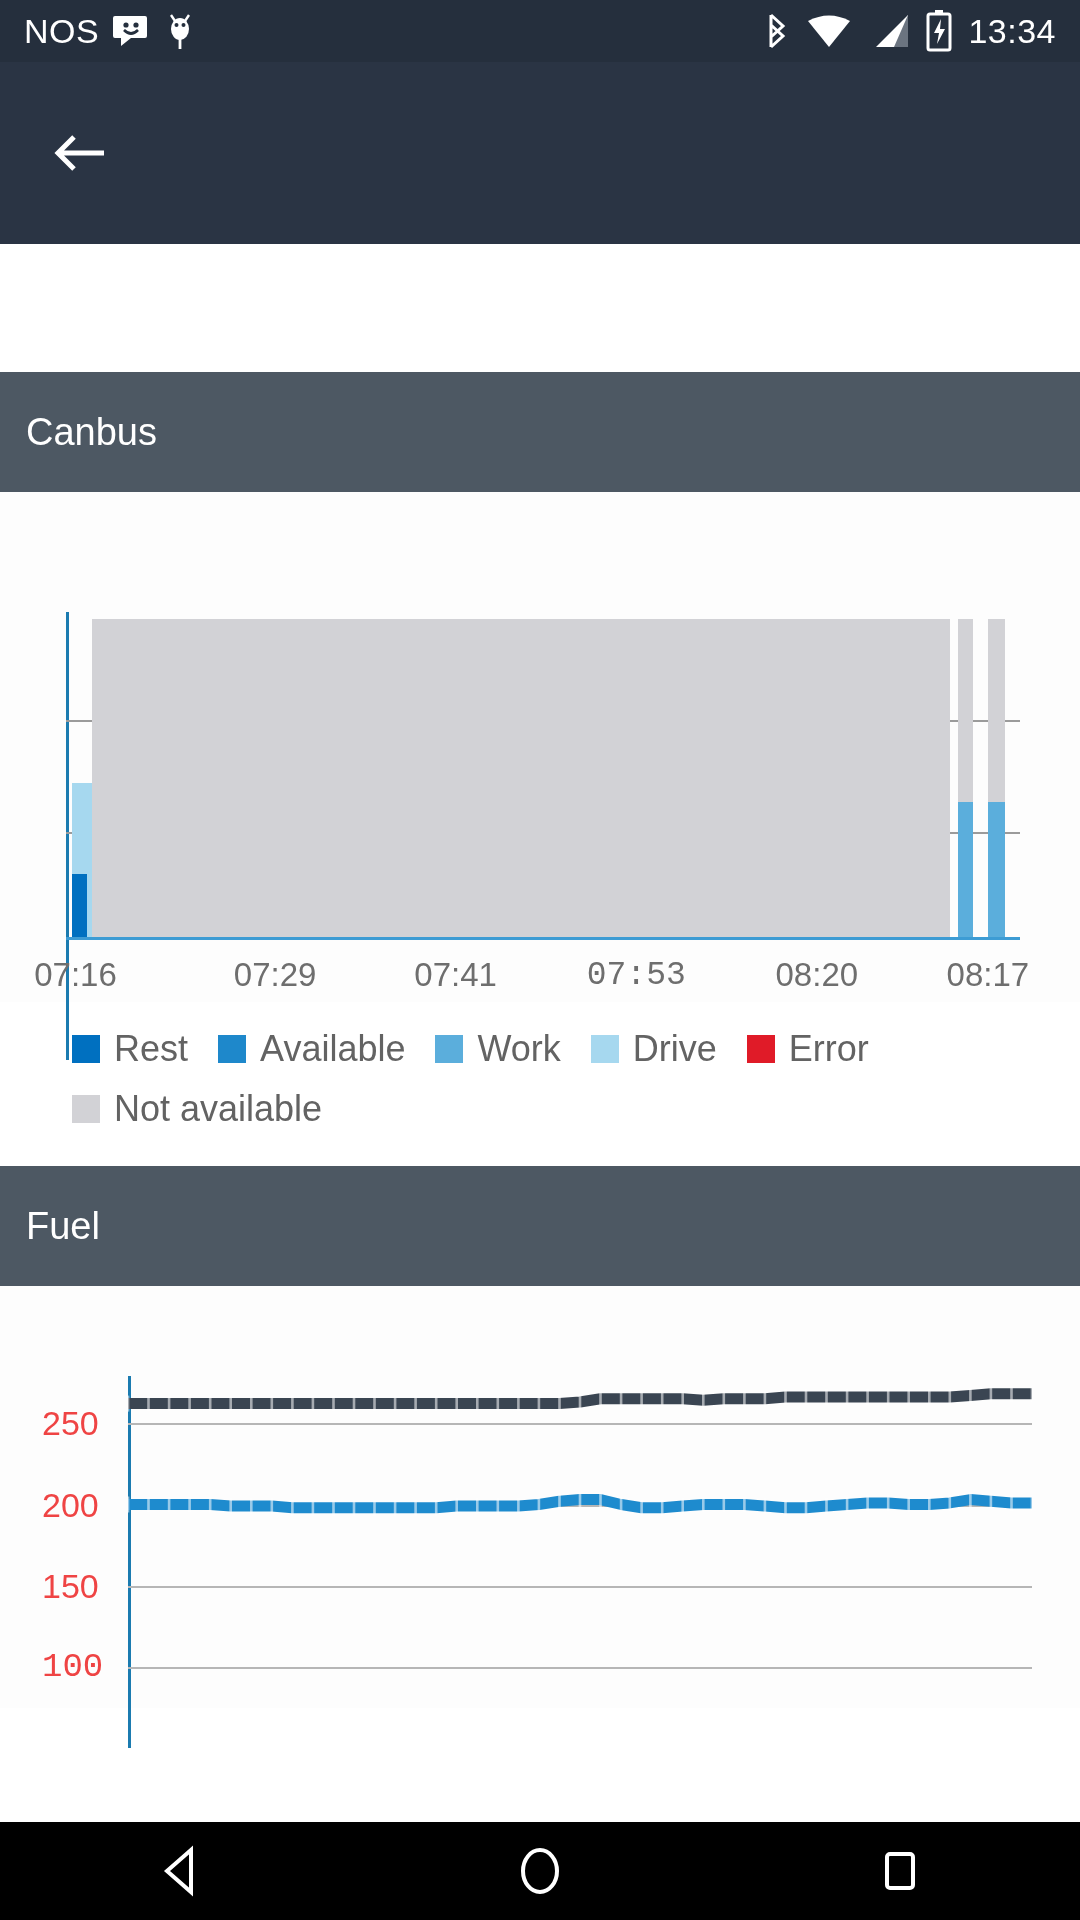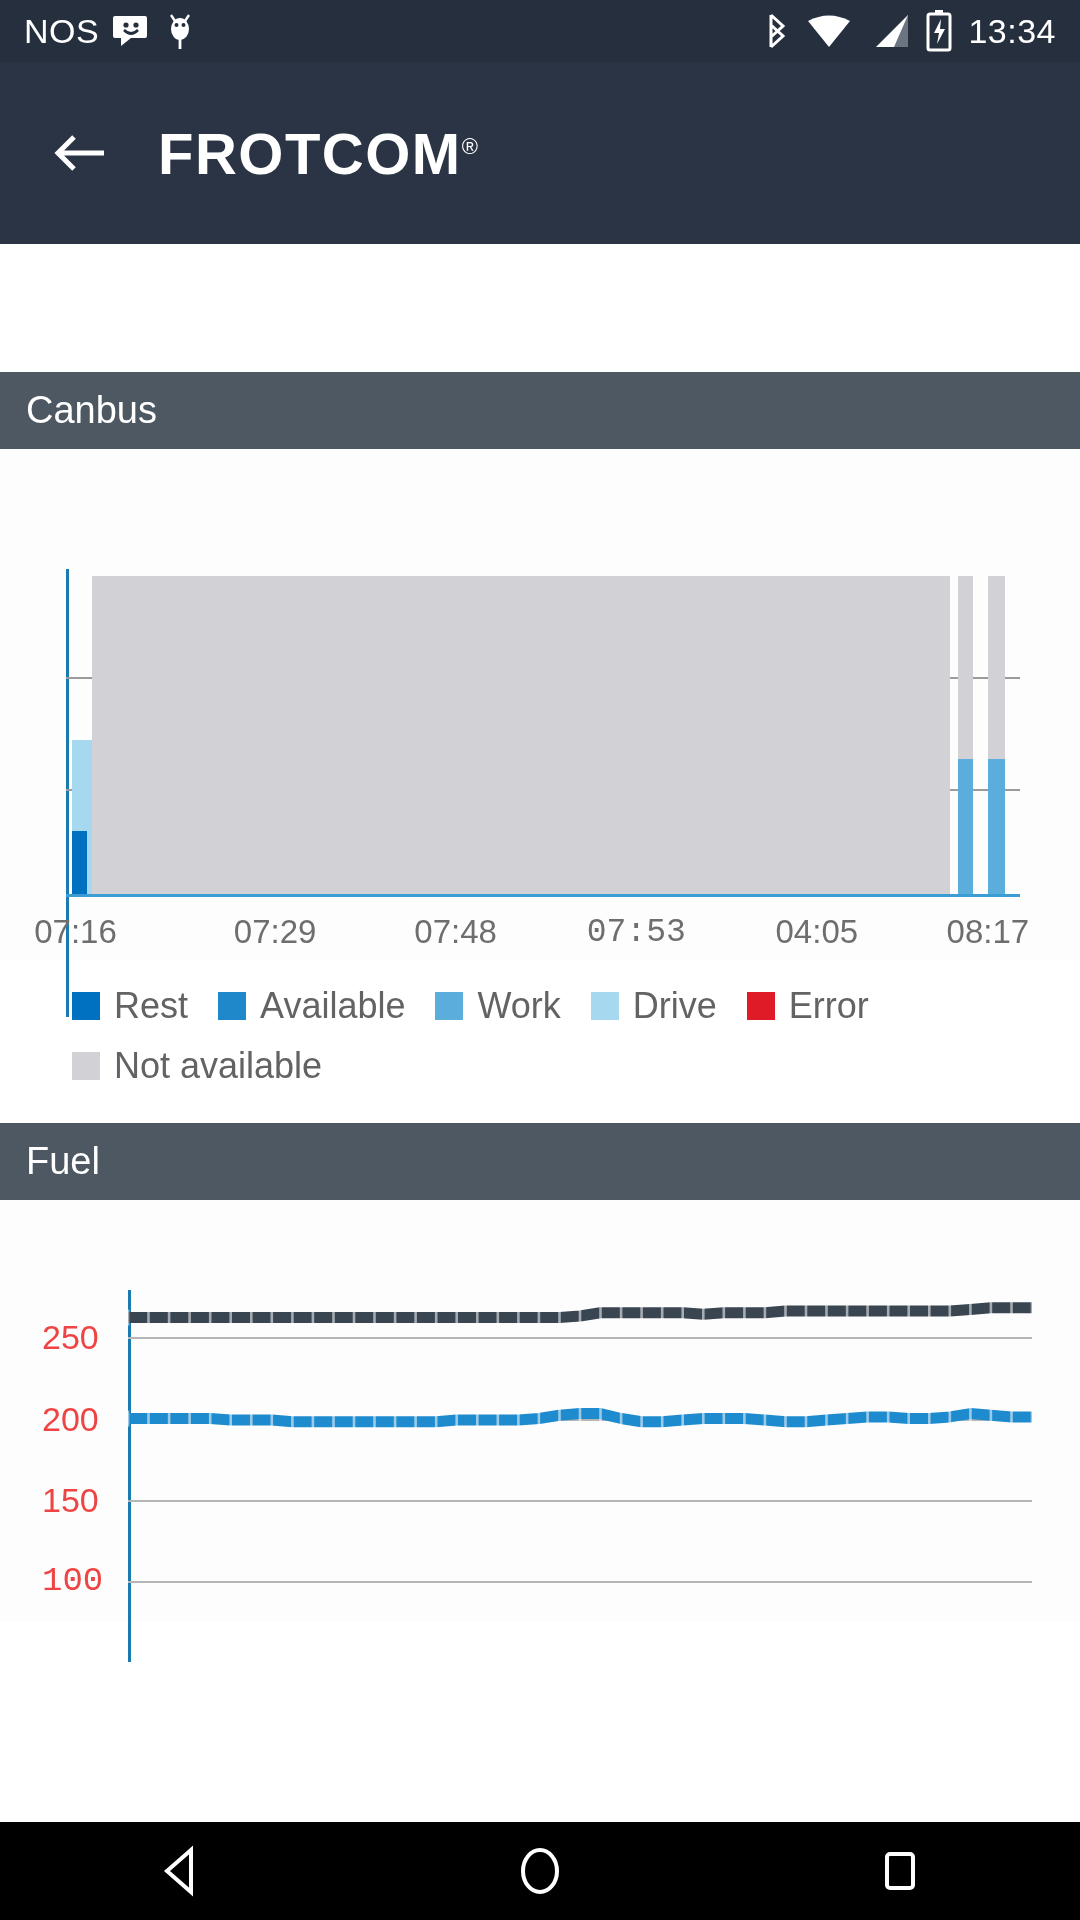--- a/index.html
+++ b/index.html
@@ -37,21 +37,21 @@
   .brand .reg { font-size: 22px; vertical-align: super; font-weight: normal; }
 
   
   .content {
     position: absolute; top: 244px; left: 0; width: 1080px; height: 1578px;
     background: #ffffff; overflow: hidden;
   }
   .gap-white { height: 128px; background: #ffffff; }
 
   .section-header {
-    height: 77px; background: #4d5863; display: flex; align-items: center;
+    height: 120px; background: #4d5863; display: flex; align-items: center;
     padding-left: 26px;
   }
   .section-header .title { color: #ffffff; font-size: 38px; font-weight: 400; }
 
   .card { background: #ffffff; }
 
   
   .canbus-plot {
     position: relative; height: 510px; margin: 0;
     background: #fdfdfd;
@@ -165,23 +165,20 @@
       </span>
       <span class="sb-time">13:34</span>
     </div>
   </div>
 
   <div class="appbar">
     <div class="back-btn">
       <svg width="56" height="44" viewBox="0 0 56 44">
         <path d="M52 22 H6 M22 6 L6 22 L22 38" stroke="#ffffff" stroke-width="5" fill="none" stroke-linecap="butt"></path>
       </svg>
-    </div>
-    <div class="brand">
-      <span>FROTCOM</span><span class="reg">®</span>
     </div>
   </div>
 
   <div class="content">
 
     <div class="gap-white"></div>
 
     <div class="section-header">
       <span class="title">Canbus</span>
     </div>
@@ -196,23 +193,23 @@
             <div class="bar" style="left: 2.7%; width: 90%; height: 98%; background: rgb(210, 210, 214);"></div>
             <div class="bar" style="left: 93.5%; width: 1.6%; height: 98%; background: rgb(210, 210, 214);"></div>
             <div class="bar" style="left: 93.5%; width: 1.6%; height: 42%; background: rgb(91, 174, 220);"></div>
             <div class="bar" style="left: 96.6%; width: 1.8%; height: 98%; background: rgb(210, 210, 214);"></div>
             <div class="bar" style="left: 96.6%; width: 1.8%; height: 42%; background: rgb(91, 174, 220);"></div>
           </div>
         <div class="xaxis-line"></div>
         <div class="xticks" id="canbus-xticks">
             <span class="xtick" style="left: calc(0.88% + 66px);">07:16</span>
             <span class="xtick" style="left: calc(19.36% + 66px);">07:29</span>
-            <span class="xtick" style="left: calc(36.08% + 66px);">07:48</span>
+            <span class="xtick" style="left: calc(36.08% + 66px);">07:41</span>
             <span class="xtick" style="left: calc(52.8% + 66px); font-family: Liberation Mono, monospace;">07:53</span>
-            <span class="xtick" style="left: calc(69.52% + 66px);">04:05</span>
+            <span class="xtick" style="left: calc(69.52% + 66px);">08:20</span>
             <span class="xtick" style="left: calc(85.36% + 66px);">08:17</span>
           </div>
       </div>
       <div class="legend" id="canbus-legend">
           <div class="legend-item">
             <span class="legend-swatch" style="background: rgb(0, 112, 192);"></span>
             <span class="legend-label">Rest</span>
           </div>
           <div class="legend-item">
             <span class="legend-swatch" style="background: rgb(30, 136, 203);"></span>

